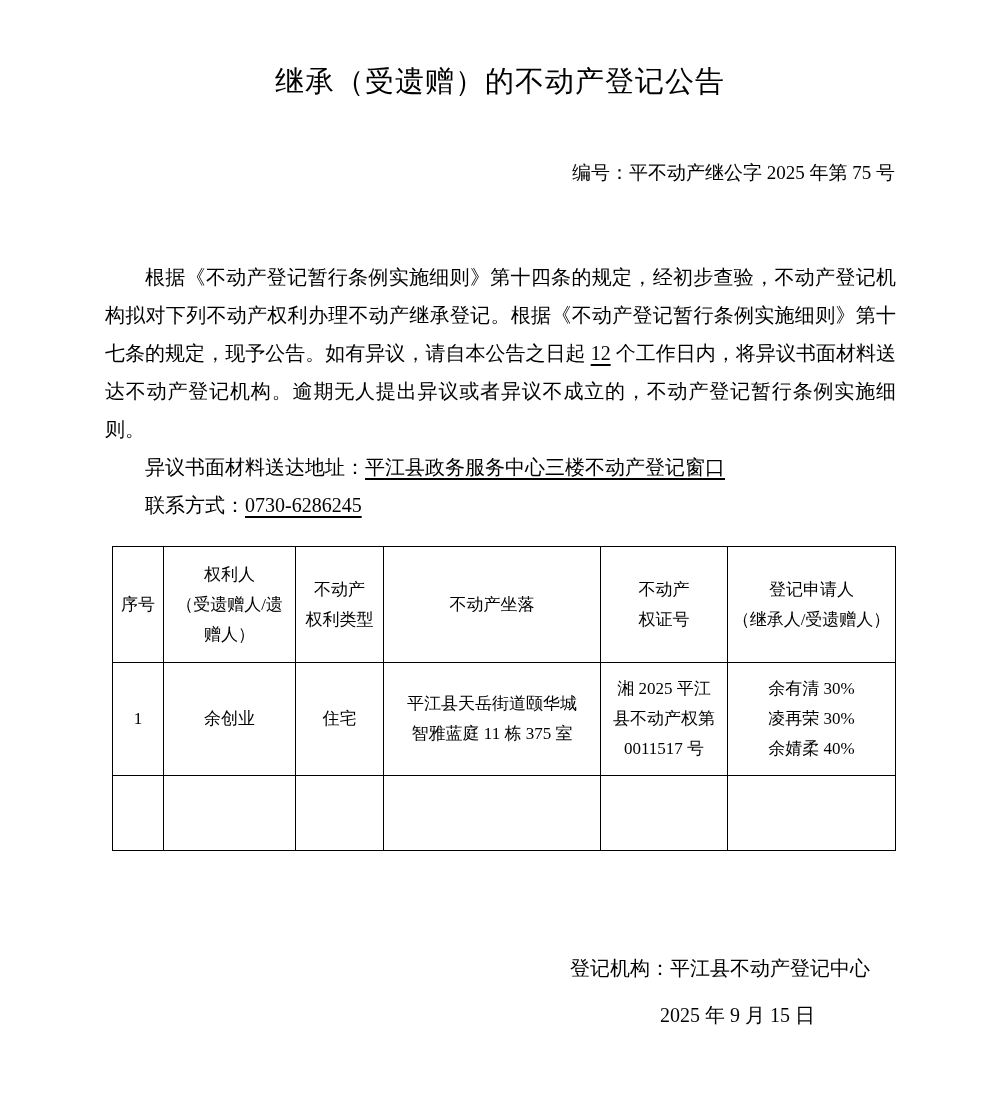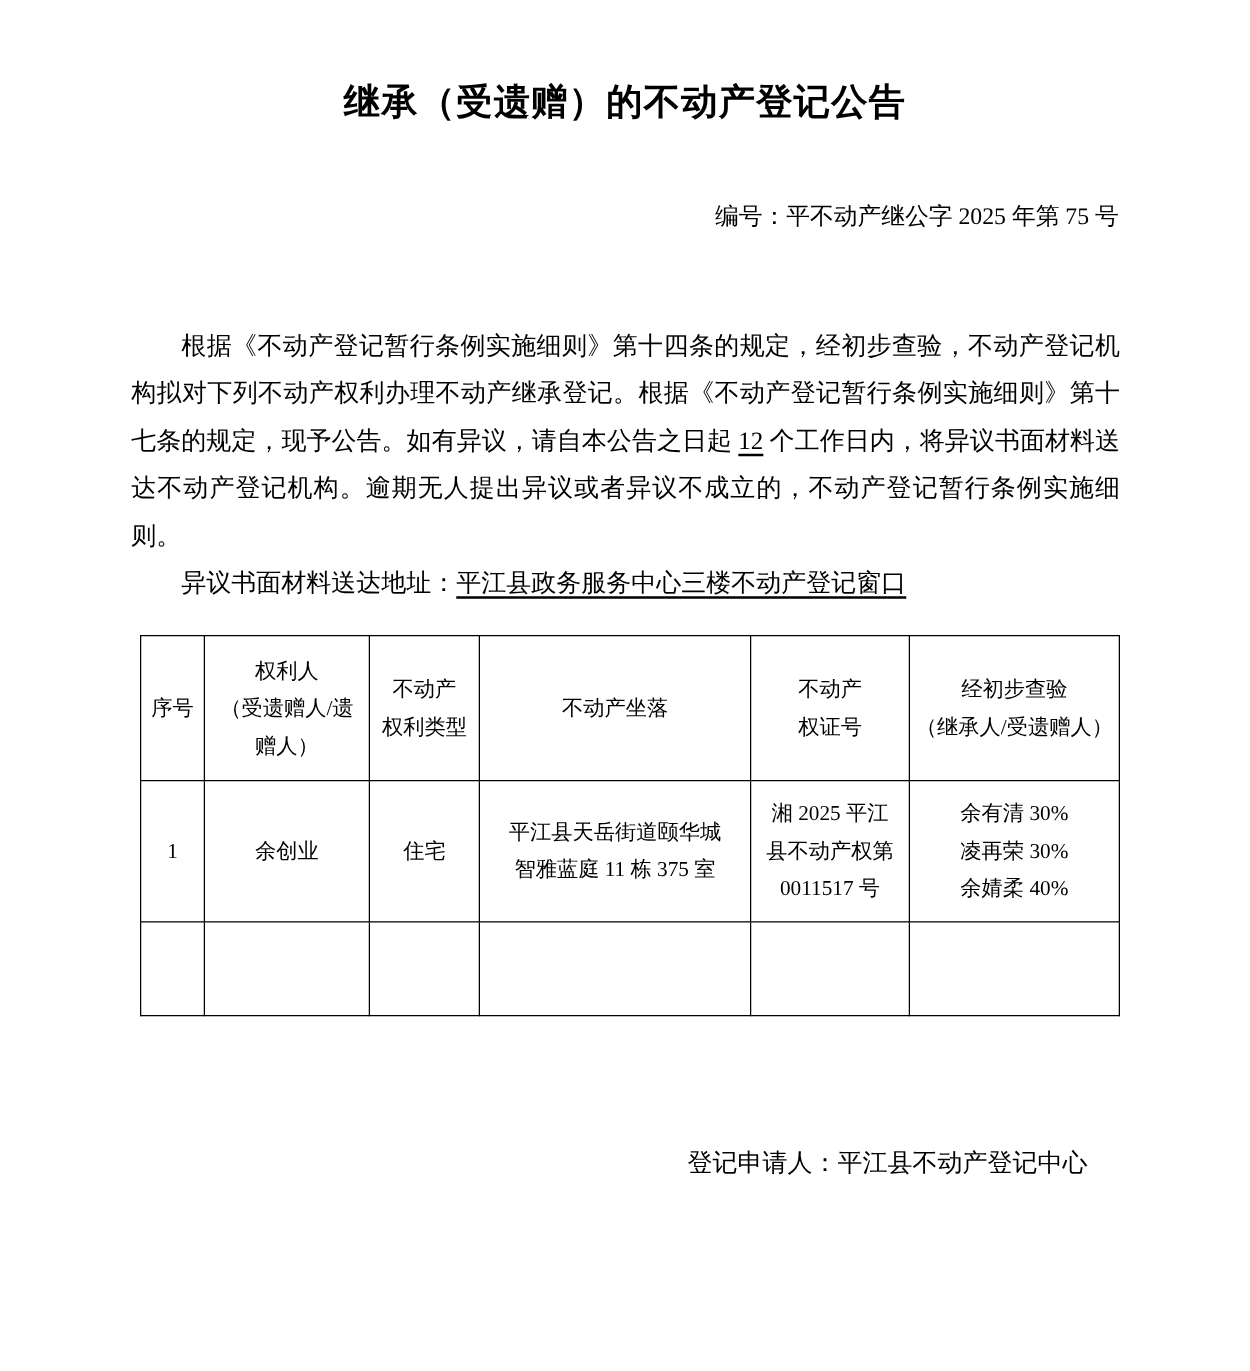--- a/index.html
+++ b/index.html
@@ -13,21 +13,21 @@
     width: 1000px;
     height: 1097px;
     margin: 0 auto;
     background: #ffffff;
     overflow: hidden;
   }
   .doc-title {
     margin-top: 62px;
     text-align: center;
     font-size: 29px;
-    font-weight: bold;
+    font-weight: normal;
     letter-spacing: 1px;
   }
   .doc-number {
     margin-top: 58px;
     text-align: right;
     padding-right: 105px;
     font-size: 19px;
     padding-left: 32px;
   }
   .body-block {
@@ -99,20 +99,23 @@
   <div class="doc-number">编号：平不动产继公字 2025 年第 75 号</div>
 
   <div class="body-block para-indent">
     <span>根据《不动产登记暂行条例实施细则》第十四条的规定，经初步查验，不动产登记机构拟对下列不动产权利办理不动产继承登记。根据《不动产登记暂行条例实施细则》第十七条的规定，现予公告。如有异议，请自本公告之日起 </span><span class="u">12</span><span> 个工作日内，将异议书面材料送达不动产登记机构。逾期无人提出异议或者异议不成立的，不动产登记暂行条例实施细则。</span>
   </div>
 
   <div class="addr-line">
     <span>异议书面材料送达地址：</span><span class="u">平江县政务服务中心三楼不动产登记窗口</span>
   </div>
 
+  <div class="contact-line">
+    <span>联系方式：</span><span class="u">0730-6286245</span>
+  </div>
 
   <table class="reg-table">
     <colgroup>
       <col class="col-seq">
       <col class="col-holder">
       <col class="col-type">
       <col class="col-loc">
       <col class="col-cert">
       <col class="col-appl">
     </colgroup>
@@ -120,21 +123,21 @@
       <tr class="tr-header">
         <th>序号</th>
         <th>权利人
 （受遗赠人/遗
 赠人）</th>
         <th>不动产
 权利类型</th>
         <th>不动产坐落</th>
         <th>不动产
 权证号</th>
-        <th>经初步查验
+        <th>登记申请人
 （继承人/受遗赠人）</th>
       </tr>
       <tr class="tr-data">
         <td>1</td>
         <td>余创业</td>
         <td>住宅</td>
         <td>平江县天岳街道颐华城
 智雅蓝庭 11 栋 375 室</td>
         <td>湘 2025 平江
 县不动产权第
@@ -147,16 +150,17 @@
         <td></td>
         <td></td>
         <td></td>
         <td></td>
         <td></td>
         <td></td>
       </tr>
     </tbody>
   </table>
 
-  <div class="footer-agency">登记申请人：平江县不动产登记中心</div>
+  <div class="footer-agency">登记机构：平江县不动产登记中心</div>
 
+  <div class="footer-date">2025 年 9 月 15 日</div>
 
 </div>
 
 </body></html>

